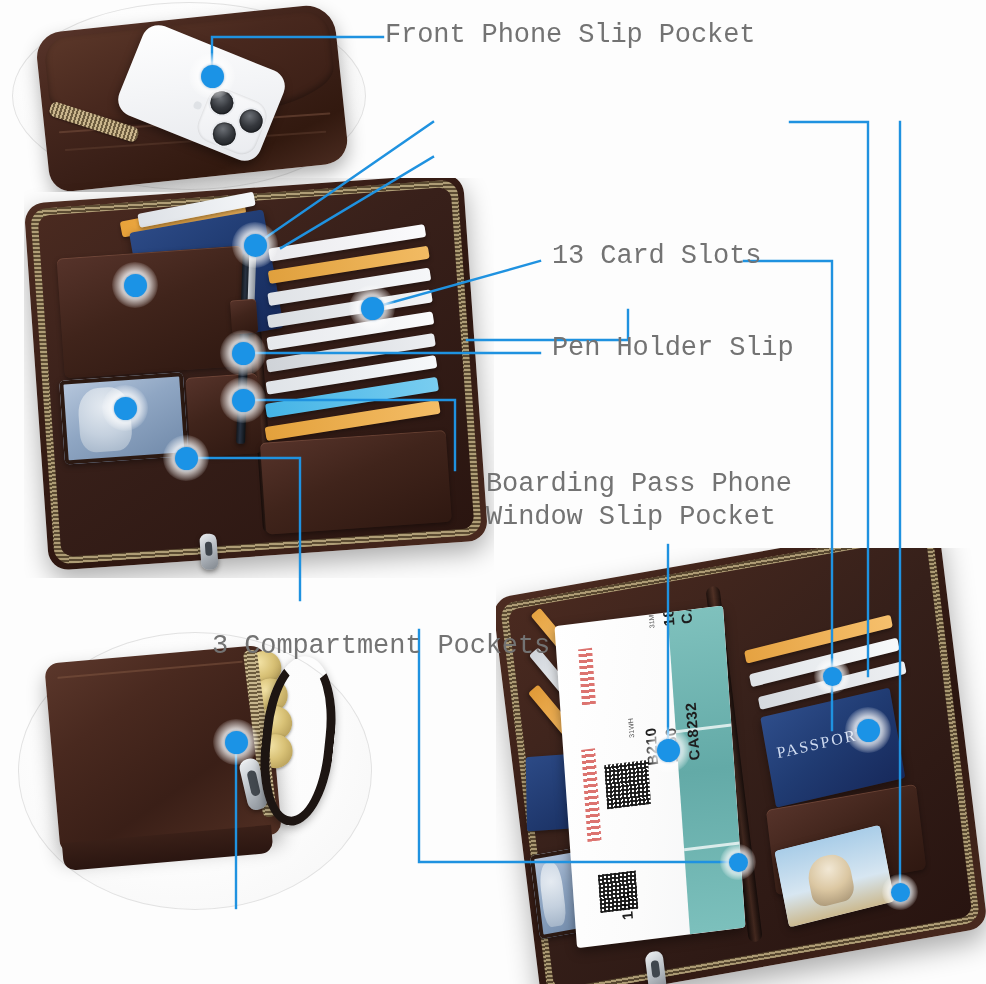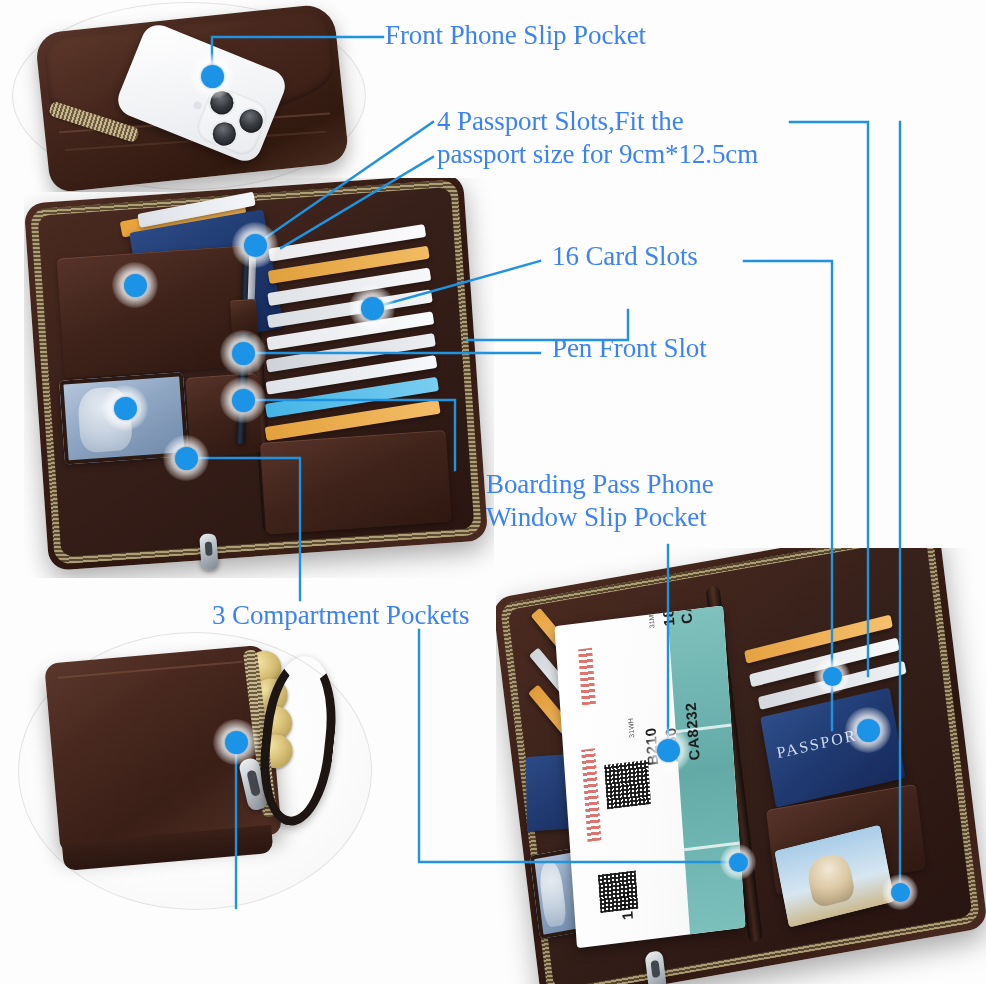--- a/index.html
+++ b/index.html
@@ -9,26 +9,26 @@
     background:#fdfdfd;
     font-family:"Liberation Sans", sans-serif;
     overflow:hidden;
     position:relative;
   }
   #stage{position:absolute;left:0;top:0;width:986px;height:984px;overflow:hidden;}
 
   
   .label{
     position:absolute;
-    color:#3b82f6;
+    color:#737373;
     font-size:27px;
     line-height:33px;
     letter-spacing:-0.1px;
     white-space:pre-line;
-    font-family:Liberation Serif, serif;
+    font-family:Liberation Mono, monospace;
   }
 
   
   #wires{position:absolute;left:0;top:0;width:986px;height:984px;pointer-events:none;}
 
   
   .dot{position:absolute;width:46px;height:46px;margin-left:-23px;margin-top:-23px;border-radius:50%;
        background:radial-gradient(circle at 50% 50%, rgba(255,255,255,.92) 0%, rgba(255,255,255,.78) 40%, rgba(255,255,255,.30) 62%, rgba(255,255,255,0) 74%);}
   .dot::after{content:"";position:absolute;left:50%;top:50%;width:23px;height:23px;margin-left:-11.5px;margin-top:-11.5px;
        border-radius:50%;background:#1b93e6;box-shadow:0 0 3px rgba(10,90,160,.45);}
@@ -340,26 +340,24 @@
   <div class="dot" style="left:186px;top:458px;"></div>
   <div class="dot" style="left:236px;top:742px;"></div>
   <div class="dot" style="left:668px;top:750px;"></div>
   <div class="dot sm" style="left:738px;top:862px;"></div>
   <div class="dot sm" style="left:832px;top:676px;"></div>
   <div class="dot" style="left:868px;top:730px;"></div>
   <div class="dot sm" style="left:900px;top:892px;"></div>
 
   <div class="label" style="left:385px;top:19px;">Front Phone Slip Pocket</div>
 
-  <div class="label" style="left:437px;top:105px;">4 Passport Slots,Fit the
-passport size for 9cm*12.5cm</div>
-
-  <div class="label" style="left:552px;top:240px;">16 Card Slots</div>
-
-  <div class="label" style="left:552px;top:332px;">Pen Front Slot</div>
+
+  <div class="label" style="left:552px;top:240px;">13 Card Slots</div>
+
+  <div class="label" style="left:552px;top:332px;">Pen Holder Slip</div>
 
   <div class="label" style="left:486px;top:468px;">Boarding Pass Phone
 Window Slip Pocket</div>
 
-  <div class="label" style="left:212px;top:599px;">3 Compartment Pockets</div>
+  <div class="label" style="left:212px;top:630px;">3 Compartment Pockets</div>
 
 
 </div>
 
 </body></html>

